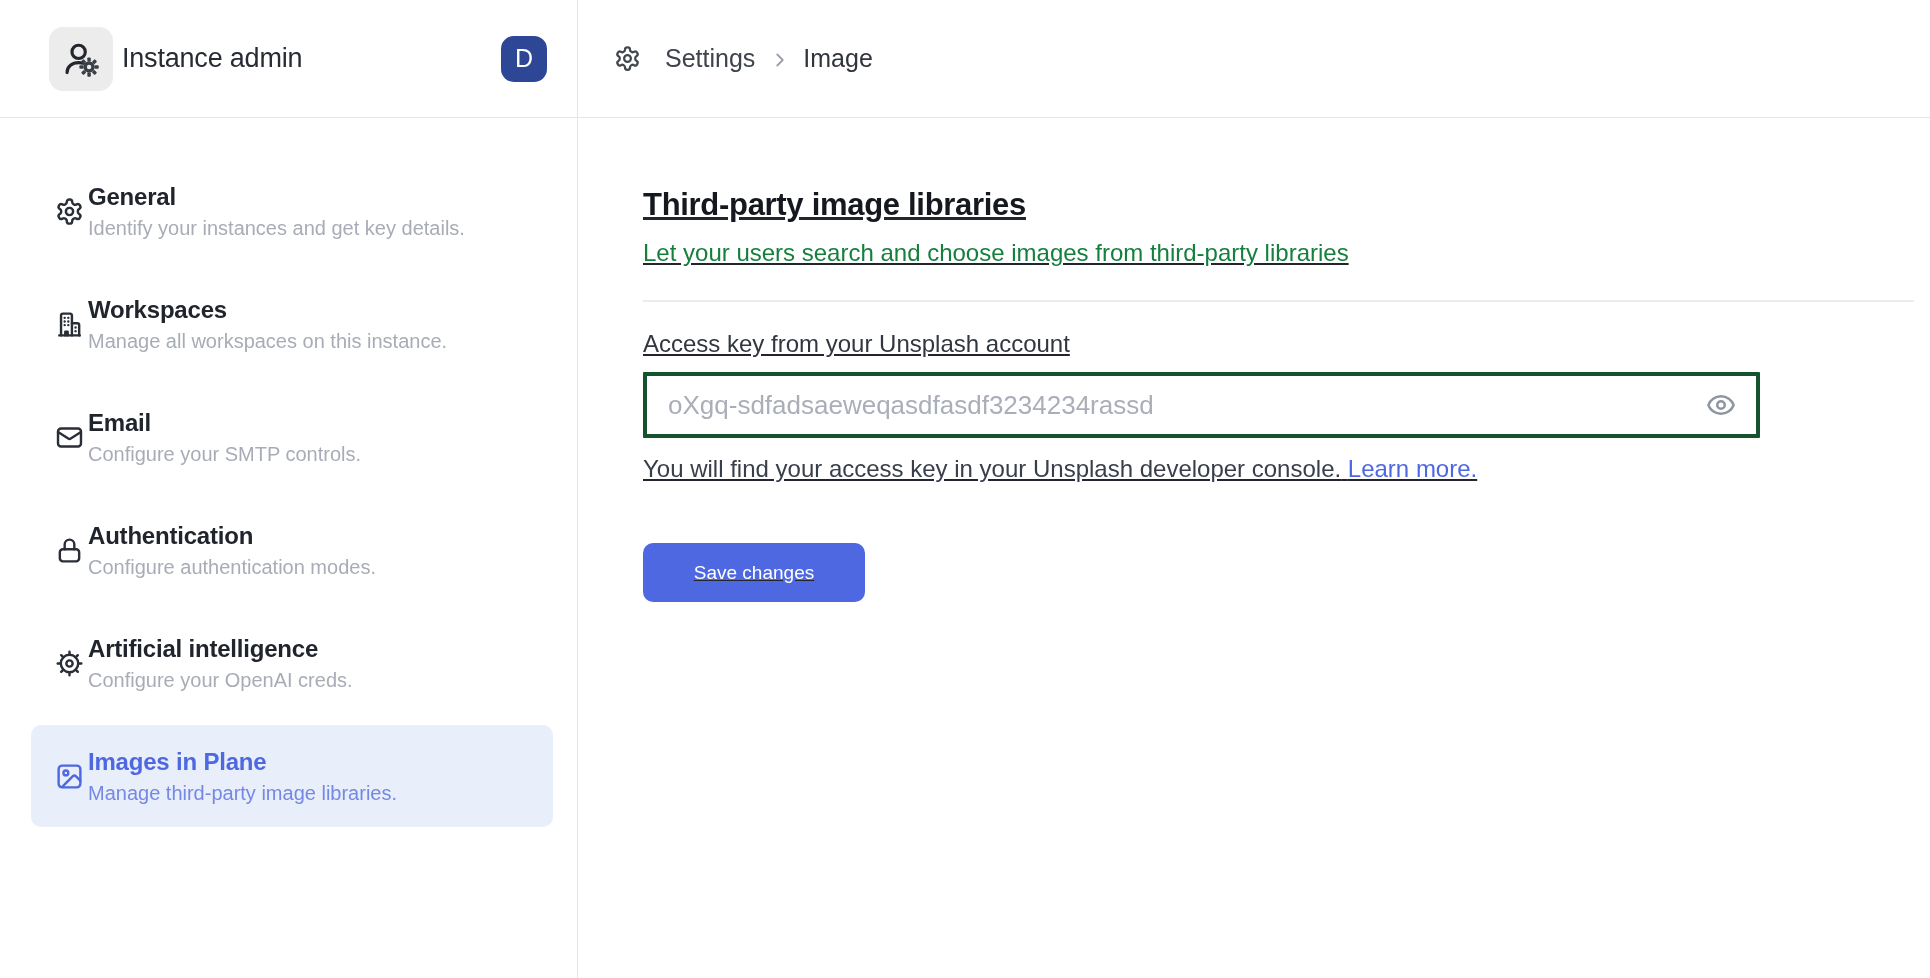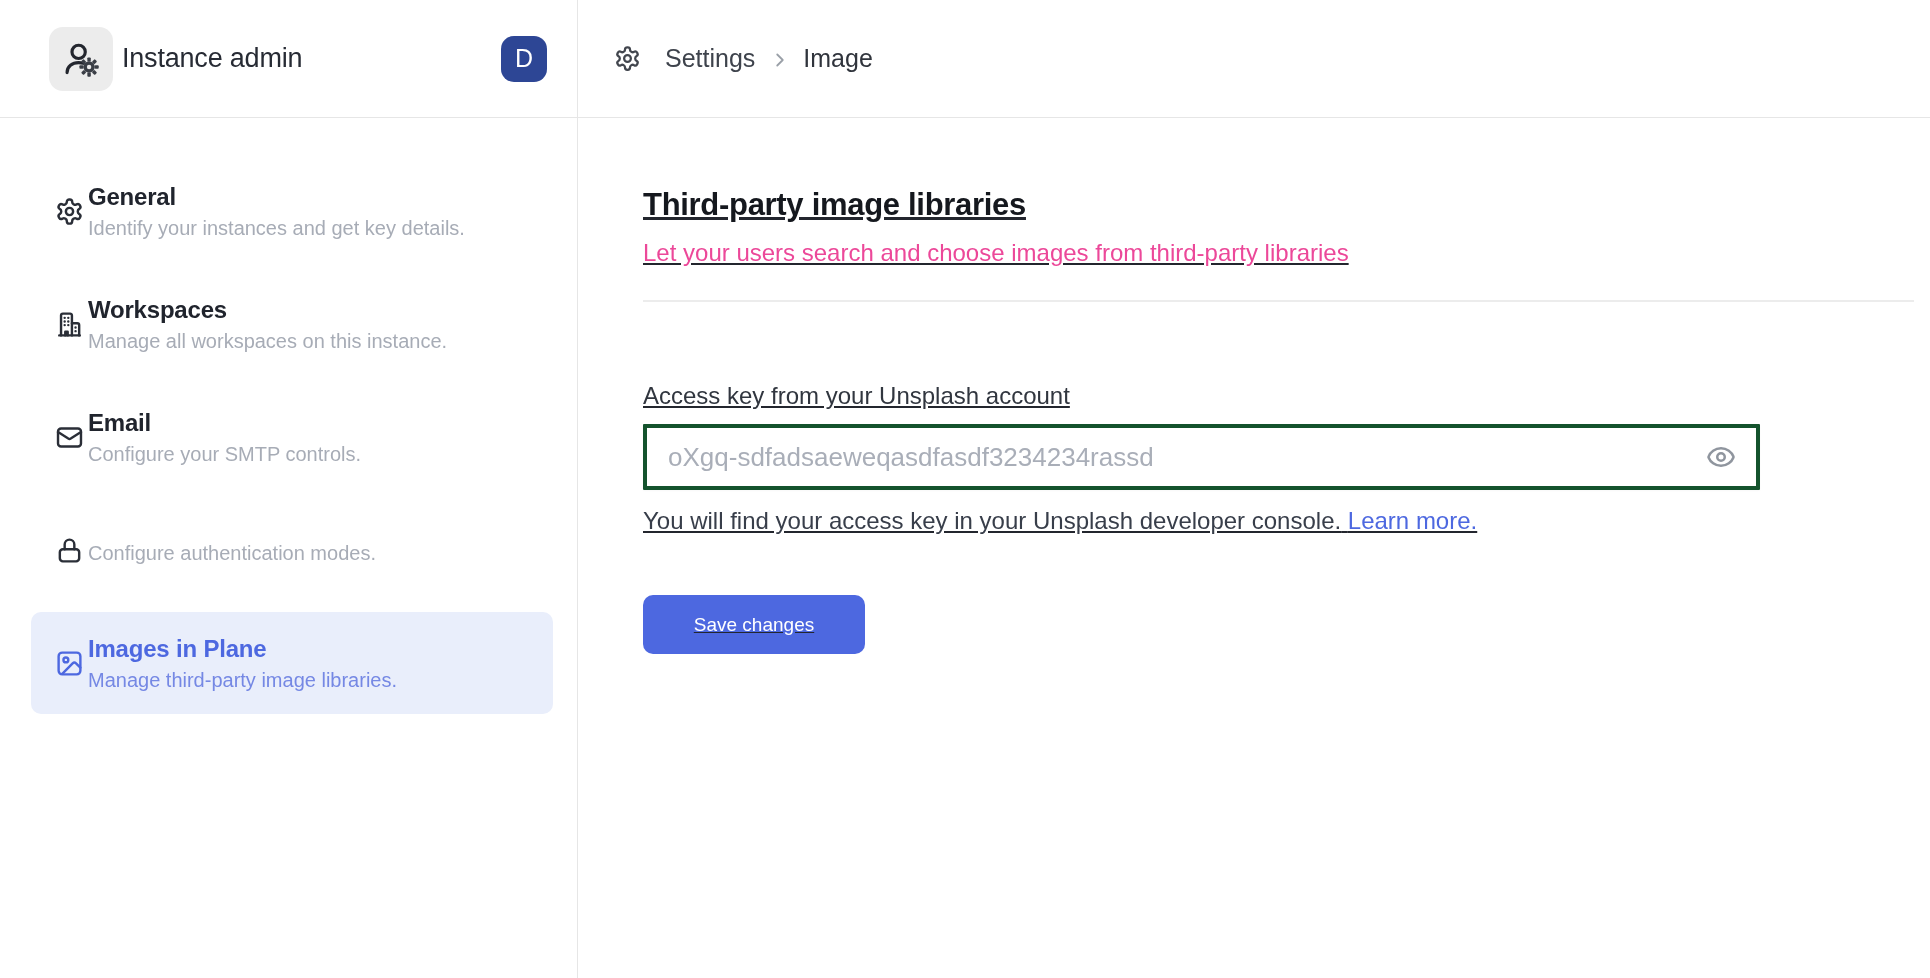--- a/index.html
+++ b/index.html
@@ -35,23 +35,23 @@
   .nav-desc { font-size: 20px; color: #a7acb6; margin-top: 6px; }
   .nav-item.active { background: var(--active-bg, #e9eefb); }
   .nav-item.active .nav-icon { color: var(--primary, #4d68e0); }
   .nav-item.active .nav-title { color: var(--primary, #4d68e0); }
   .nav-item.active .nav-desc { color: #7588e4; }
 
   
   .main { padding: 0 16px 0 65px; background:#fff;text-decoration:underline; }
   .page-title { margin-top: 68px; font-size: 31px; line-height: 38px; font-weight: 700;
     color: #15181e; letter-spacing: -0.3px; }
-  .page-subtitle { margin-top: 15px; font-size: 24px; color: #ec4899; }
+  .page-subtitle { margin-top: 15px; font-size: 24px; color: #15803d; }
   .rule { margin-top: 33px; height: 2px; background: #ececec; border: none; }
-  .field-label { margin-top: 80px; font-size: 24px; color: #31363f; }
+  .field-label { margin-top: 28px; font-size: 24px; color: #31363f; }
   .input-wrap { position: relative; margin-top: 14px; width: 1117px; height: 66px; }
   .key-input { width: 100%; height: 100%; border: 4px solid #14532d; border-radius: 1px;
     padding: 0 70px 0 21px; font-size: 26px; font-family: "Liberation Sans", sans-serif;
     color: #1f2430; background: #fff; outline: none; box-shadow: 0 1px 2px rgba(16,24,40,0.03); }
   .key-input::placeholder { color: var(--placeholder, #a9aeb8); opacity: 1; }
   .eye-btn { position: absolute; right: 22px; top: 50%; transform: translateY(-50%);
     width: 34px; height: 34px; border: none; background: transparent; padding: 0;
     color: #8f959e; cursor: pointer; display: grid; place-items: center; }
   .eye-btn svg { width: 30px; height: 30px; }
   .help-row { margin-top: 17px; font-size: 24px; color: #383e4a; }
@@ -151,24 +151,38 @@
     </div>
 
     <div class="nav-item">
       <svg class="nav-icon" viewBox="0 0 24 24">
         <g class="icon-stroke">
           <rect x="4" y="11" width="16" height="10" rx="2.5"></rect>
           <path d="M8 11V7a4 4 0 0 1 8 0v4"></path>
         </g>
       </svg>
       <div>
+        <div class="nav-title">Authentication</div>
         <div class="nav-desc">Configure authentication modes.</div>
       </div>
     </div>
 
+    <div class="nav-item">
+      <svg class="nav-icon" viewBox="0 0 24 24">
+        <g class="icon-stroke" stroke-width="1.9">
+          <circle cx="12" cy="12" r="7.2"></circle>
+          <circle cx="12" cy="12" r="2.6"></circle>
+          <path d="M12 2.2v2.6M12 19.2v2.6M2.2 12h2.6M19.2 12h2.6M5.1 5.1l1.85 1.85M17.05 17.05l1.85 1.85M18.9 5.1l-1.85 1.85M6.95 17.05 5.1 18.9"></path>
+        </g>
+      </svg>
+      <div>
+        <div class="nav-title">Artificial intelligence</div>
+        <div class="nav-desc">Configure your OpenAI creds.</div>
+      </div>
+    </div>
 
     <div class="nav-item active">
       <svg class="nav-icon" viewBox="0 0 24 24">
         <g class="icon-stroke">
           <rect x="3" y="3" width="18" height="18" rx="3"></rect>
           <circle cx="9" cy="9" r="2"></circle>
           <path d="m21 15.5-3.59-3.59a2 2 0 0 0-2.82 0L6 20.5"></path>
         </g>
       </svg>
       <div>

